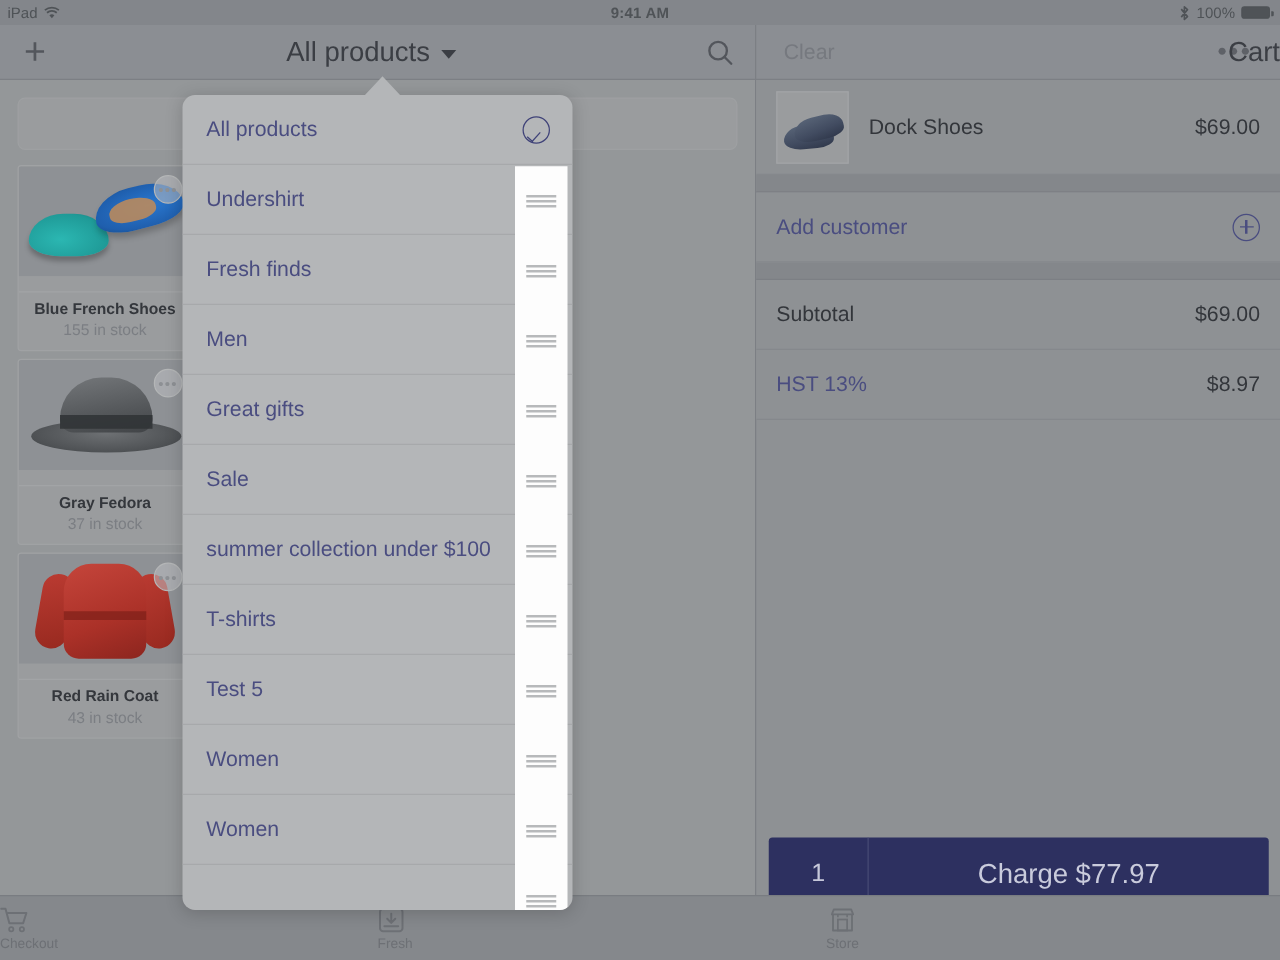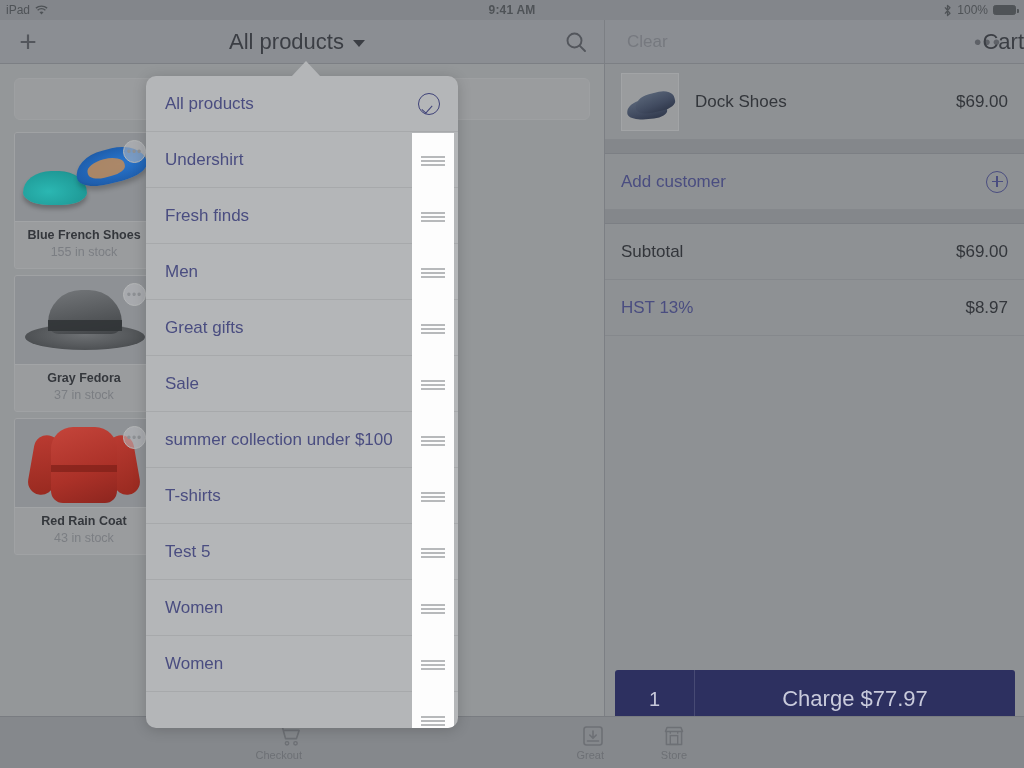--- a/index.html
+++ b/index.html
@@ -105,20 +105,21 @@
     border: 1px solid #a0a2a4; border-radius: 3px;
     overflow: hidden; position: relative;
   }
   .card-img {
     height: 88px; width: 100%; position: relative; overflow: hidden;
     display: flex; align-items: center; justify-content: center;
   }
   .card-meta {
     padding: 6px 4px 9px; text-align: center;
     border-top: 1px solid #a2a4a6;
+    margin-top: 12px;
   }
   .card-name {
     font-size: 12.5px; font-weight: bold; color: #34373c;
     white-space: nowrap; overflow: hidden; text-overflow: ellipsis;
   }
   .card-stock { font-size: 12.5px; color: #7b7e83; margin-top: 3px; }
   .dots-badge {
     position: absolute; top: 7px; right: 7px; width: 23px; height: 23px;
     border-radius: 50%; border: 1px solid #b4b6b7;
     background: rgba(190,192,194,.55);
@@ -305,21 +306,21 @@
 
   
   #tabbar {
     position: absolute; bottom: 0; left: 0; width: 1024px; height: 52px;
     background: #85888c; border-top: 1px solid #797c81;
     display: flex;
   }
   #tabbar-left { width: 604px; display: flex; }
   .tab {
     flex: 1; display: flex; flex-direction: column;
-    align-items: flex-end; justify-content: center; gap: 2px;
+    align-items: flex-start; justify-content: center; gap: 2px;
     color: #6d7075;
   }
   .tab-label { font-size: 11px; color: #6d7075; }
   #tab-store {
     position: absolute; left: 604px; width: 140px; height: 52px;
     display: flex; flex-direction: column; align-items: center; justify-content: center; gap: 2px;
   }
 
   
   #dropdown {
@@ -587,21 +588,21 @@
           <circle cx="17.5" cy="18.3" r="1.7" stroke="#6d7075" stroke-width="1.4" fill="none"></circle>
         </svg>
         <span class="tab-label">Checkout</span>
       </div>
       <div class="tab">
         <svg width="22" height="22" viewBox="0 0 22 22">
           <rect x="2" y="2" width="18" height="18" rx="2.5" stroke="#6d7075" stroke-width="1.6" fill="none"></rect>
           <path d="M11 6 v7 M7.8 10 L11 13.3 L14.2 10" stroke="#6d7075" stroke-width="1.6" fill="none" stroke-linecap="round" stroke-linejoin="round"></path>
           <path d="M5.5 16 h11" stroke="#6d7075" stroke-width="1.6" stroke-linecap="round"></path>
         </svg>
-        <span class="tab-label">Great</span>
+        <span class="tab-label">Fresh</span>
       </div>
     </div>
     <div id="tab-store">
       <svg width="22" height="22" viewBox="0 0 22 22">
         <path d="M2.5 6.5 L4 2.6 h14 l1.5 3.9 z" stroke="#6d7075" stroke-width="1.5" fill="none" stroke-linejoin="round"></path>
         <path d="M3.4 6.5 v12.9 h15.2 V6.5" stroke="#6d7075" stroke-width="1.5" fill="none" stroke-linejoin="round"></path>
         <rect x="7.3" y="10.6" width="7.4" height="8.8" stroke="#6d7075" stroke-width="1.4" fill="none"></rect>
         <path d="M7.3 6.5 v2.2 M14.7 6.5 v2.2" stroke="#6d7075" stroke-width="1.3"></path>
       </svg>
       <span class="tab-label">Store</span>

